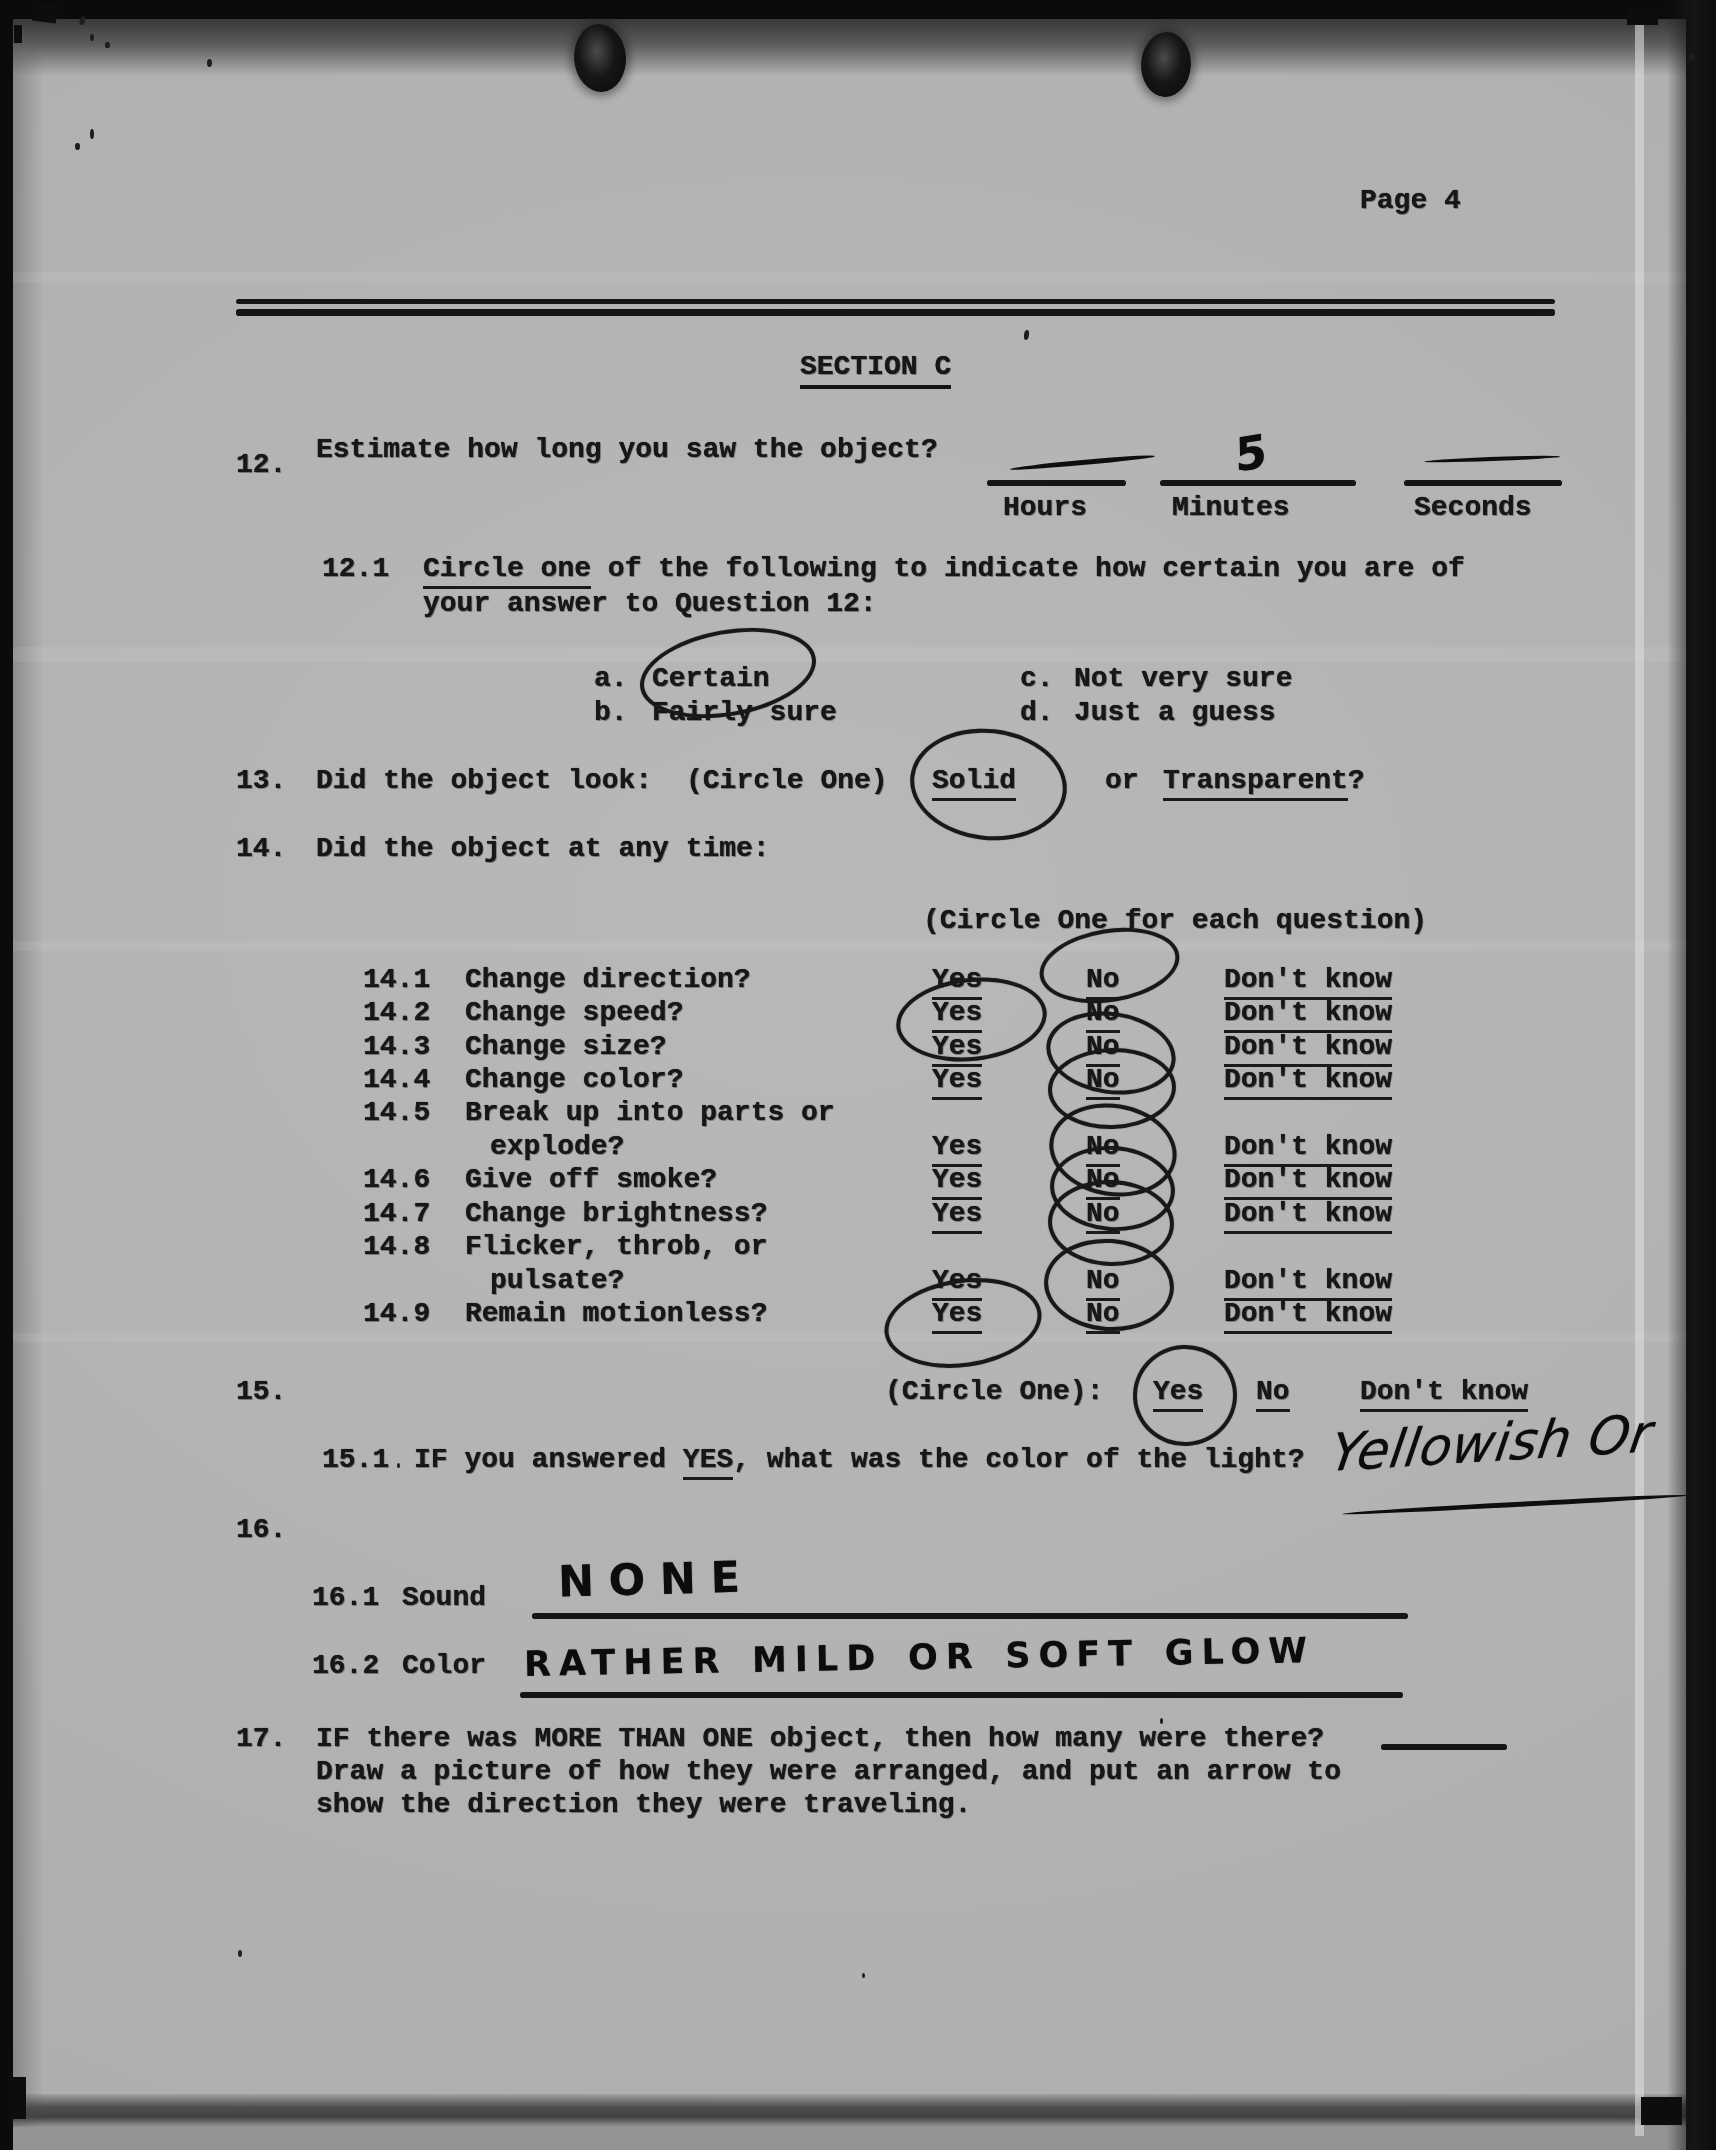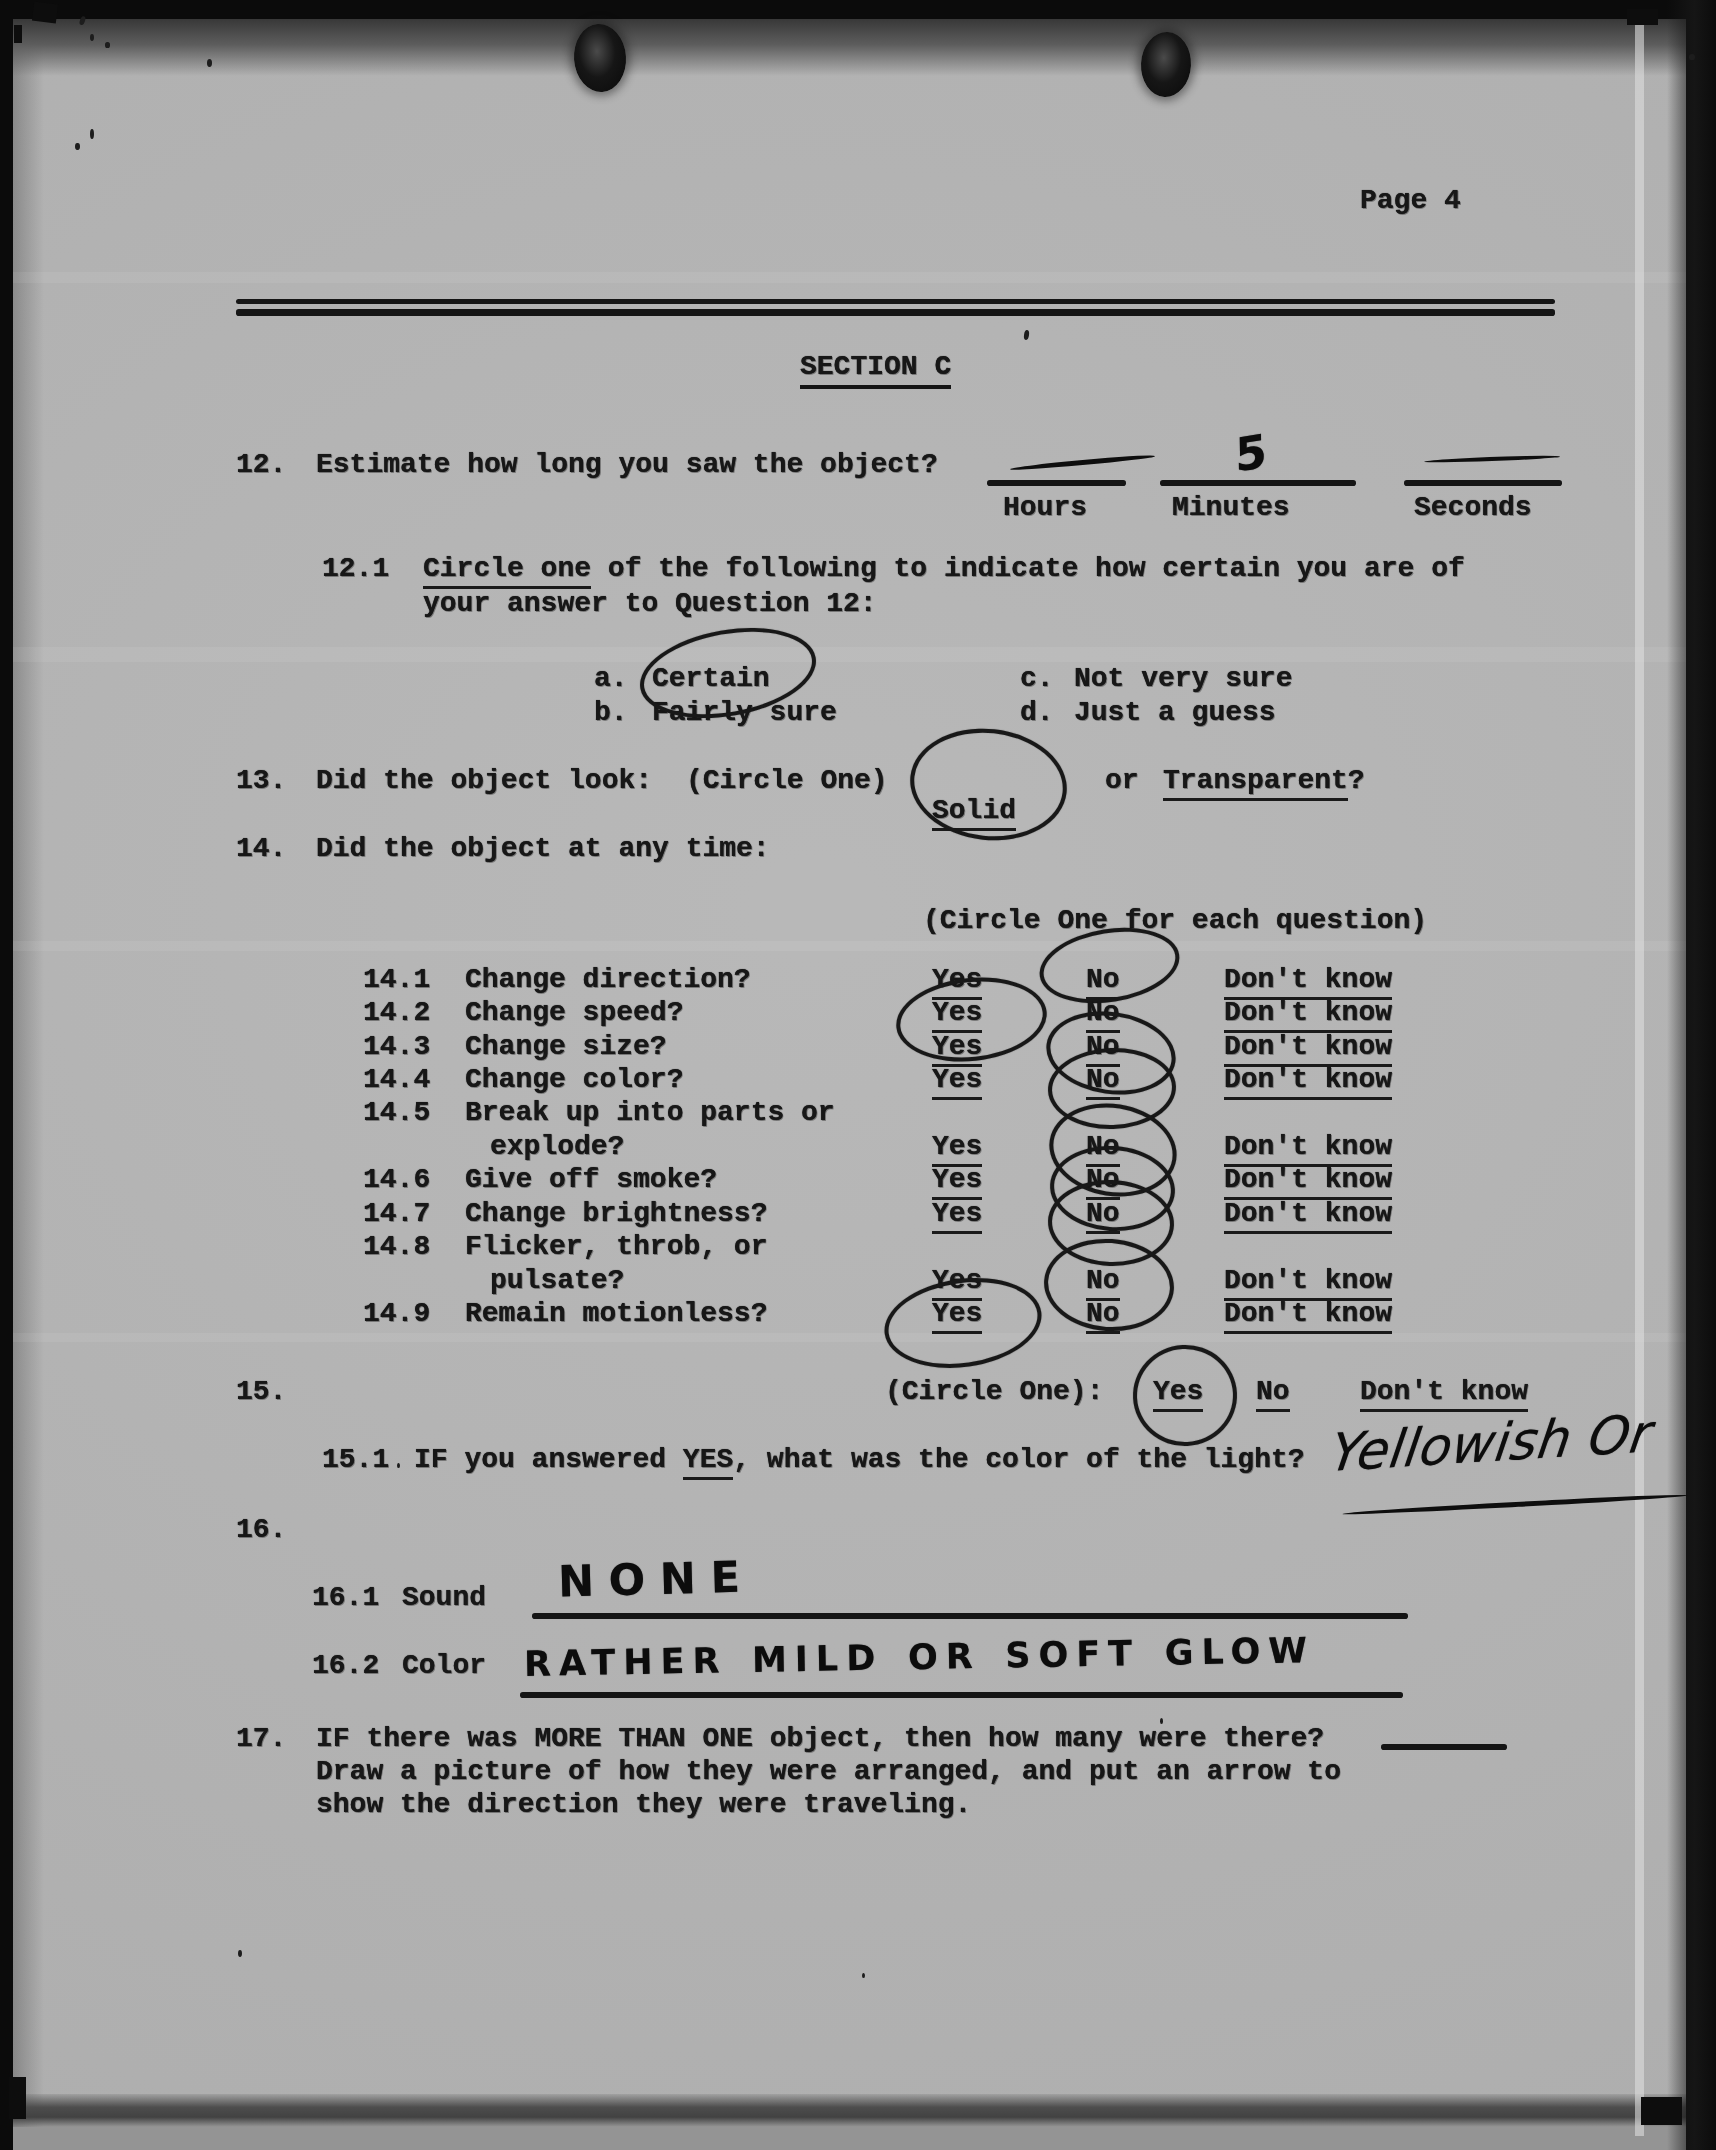--- a/index.html
+++ b/index.html
@@ -83,21 +83,21 @@
   <div class="speck" style="left:862px;top:1973px;width:2.8px;height:5.1px;"></div>
 
   <div class="tw" style="left:1360px;top:185px;">Page 4</div>
 
   <div class="line" style="left:236px;top:299px;width:1319px;height:5.1px;"></div>
   <div class="line" style="left:236px;top:309px;width:1319px;height:6.8px;"></div>
 
   <div class="tw" style="left:800px;top:351px;"><span class="uh">SECTION C</span></div>
 
   <div class="tw" style="left:236px;top:449px;">12.</div>
-  <div class="tw" style="left:316px;top:449px;text-align:center;">Estimate how long you saw the object?</div>
+  <div class="tw" style="left:316px;top:434px;text-align:center;">Estimate how long you saw the object?</div>
   <div class="line" style="left:987px;top:480px;width:139px;height:6.2px;"></div>
   <div class="line" style="left:1160px;top:480px;width:196px;height:6.2px;"></div>
   <div class="line" style="left:1404px;top:480px;width:158px;height:6.2px;"></div>
   <div class="tw" style="left:987px;top:492px;margin-left:16px;">Hours</div>
   <div class="tw" style="left:1172px;top:492px;">Minutes</div>
   <div class="tw" style="left:1414px;top:492px;">Seconds</div>
   <div class="hw hw5" style="left:1235px;top:426px;">5</div>
   <div class="stroke" style="left:1010px;top:460px;width:145px;height:4.5px;transform:rotate(-5deg);"></div>
   <div class="stroke" style="left:1424px;top:457px;width:136px;height:4px;transform:rotate(-2deg);"></div>
 
@@ -111,21 +111,21 @@
   <div class="tw" style="left:652px;top:697px;">Fairly sure</div>
   <div class="tw" style="left:1020px;top:663px;">c.</div>
   <div class="tw" style="left:1074px;top:663px;">Not very sure</div>
   <div class="tw" style="left:1020px;top:697px;">d.</div>
   <div class="tw" style="left:1074px;top:697px;">Just a guess</div>
   <div class="circ" style="left:639px;top:630px;width:170px;height:78px;transform:rotate(-10deg);"></div>
 
   <div class="tw" style="left:236px;top:765px;">13.</div>
   <div class="tw" style="left:316px;top:765px;">Did the object look:</div>
   <div class="tw" style="left:686px;top:765px;">(Circle One)</div>
-  <div class="tw" style="left:932px;top:765px;margin-top:30px;"><span class="u">Solid</span></div>
+  <div class="tw" style="left:932px;top:765px;"><span class="u">Solid</span></div>
   <div class="tw" style="left:1085px;top:765px;margin-left:20px;">or</div>
   <div class="tw" style="left:1163px;top:765px;"><span class="u">Transparent</span><span>?</span></div>
   <div class="circ" style="left:910px;top:729px;width:149px;height:103px;transform:rotate(6deg);"></div>
 
   <div class="tw" style="left:236px;top:833px;">14.</div>
   <div class="tw" style="left:316px;top:833px;">Did the object at any time:</div>
   <div class="tw" style="left:923px;top:905px;">(Circle One for each question)</div>
 
   <div class="tw" style="left:363px;top:964px;">14.1</div>
   <div class="tw" style="left:465px;top:964px;">Change direction?</div>

